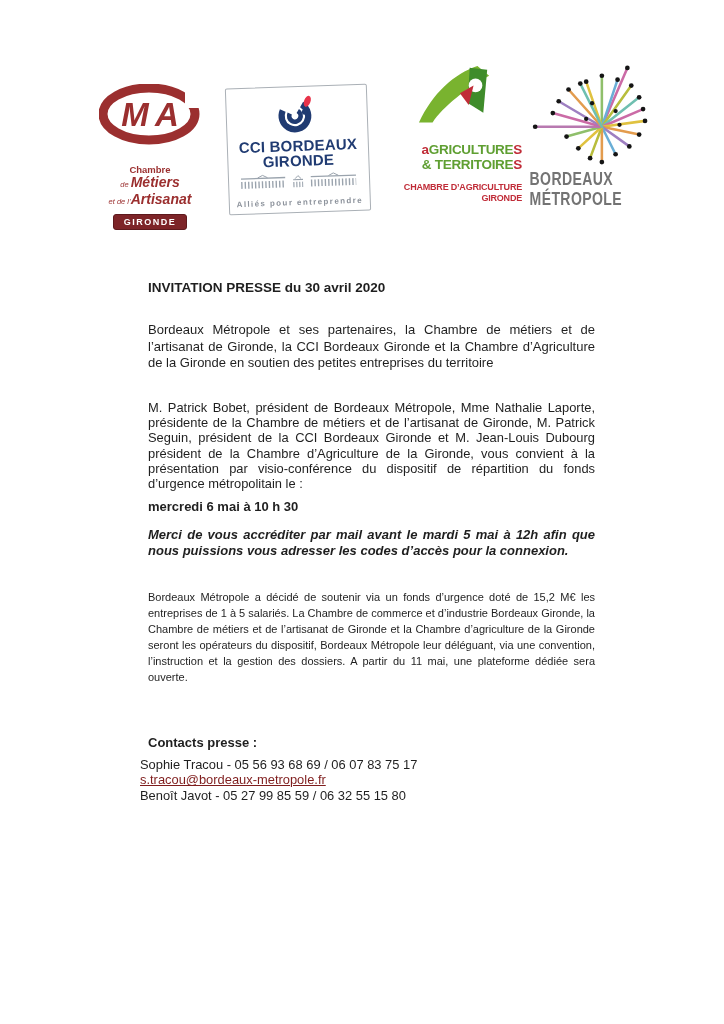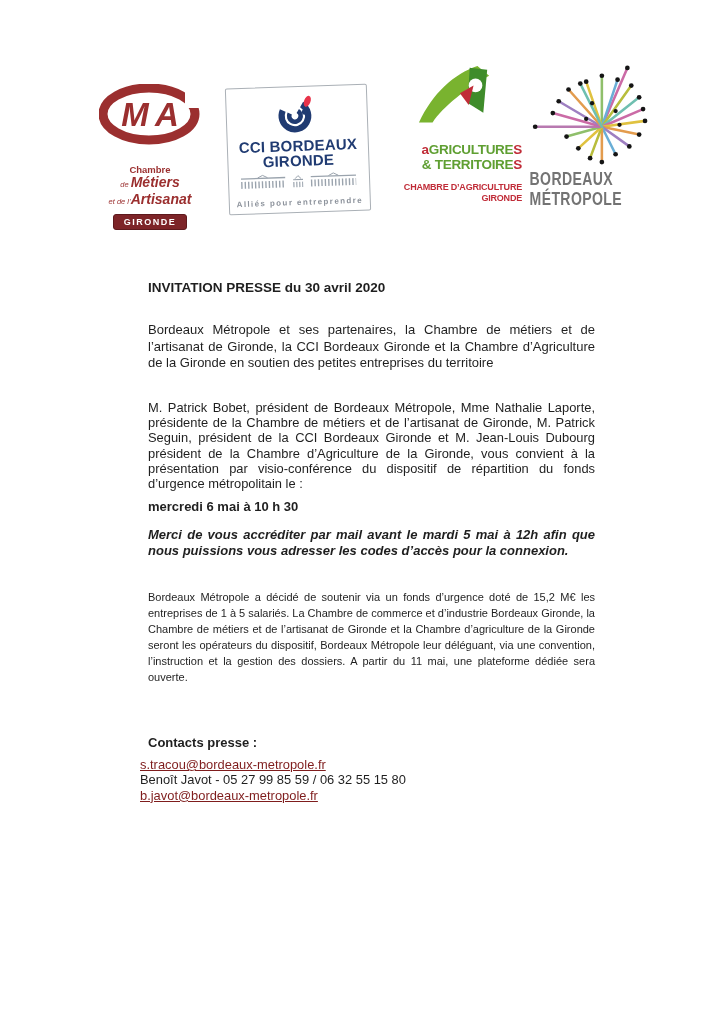--- a/index.html
+++ b/index.html
@@ -168,19 +168,19 @@
   <main class="doc">
     <p class="title">INVITATION PRESSE du 30 avril 2020</p>
     <p class="lead">Bordeaux Métropole et ses partenaires, la Chambre de métiers et de l’artisanat de Gironde, la CCI Bordeaux Gironde et la Chambre d’Agriculture de la Gironde en soutien des petites entreprises du territoire</p>
     <p class="body1">M. Patrick Bobet, président de Bordeaux Métropole, Mme Nathalie Laporte, présidente de la Chambre de métiers et de l’artisanat de Gironde, M. Patrick Seguin, président de la CCI Bordeaux Gironde et M. Jean-Louis Dubourg président de la Chambre d’Agriculture de la Gironde, vous convient à la présentation par visio-conférence du dispositif de répartition du fonds d’urgence métropolitain le :</p>
     <p class="dateline">mercredi 6 mai à 10 h 30</p>
     <p class="accred">Merci de vous accréditer par mail avant le mardi 5 mai à 12h afin que nous puissions vous adresser les codes d’accès pour la connexion.</p>
     <p class="body2">Bordeaux Métropole a décidé de soutenir via un fonds d’urgence doté de 15,2 M€ les entreprises de 1 à 5 salariés. La Chambre de commerce et d’industrie Bordeaux Gironde, la Chambre de métiers et de l’artisanat de Gironde et la Chambre d’agriculture de la Gironde seront les opérateurs du dispositif, Bordeaux Métropole leur déléguant, via une convention, l’instruction et la gestion des dossiers. A partir du 11 mai, une plateforme dédiée sera ouverte.</p>
     <p class="contacts-h">Contacts presse :</p>
 
     <div class="contacts">
+      <div>Sophie Tracou - 05 56 93 68 69 / 06 07 83 75 17</div>
       <div><a>s.tracou@bordeaux-metropole.fr</a></div>
       <div>Benoît Javot - 05 27 99 85 59 / 06 32 55 15 80</div>
-      <div><a>b.javot@bordeaux-metropole.fr</a></div>
     </div>
   </main>
 
 </div>
 
 </body></html>

